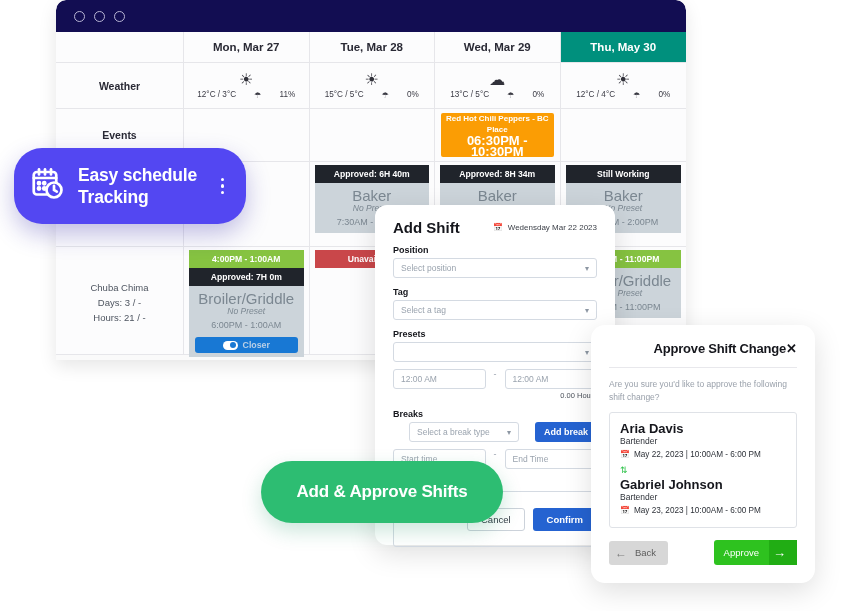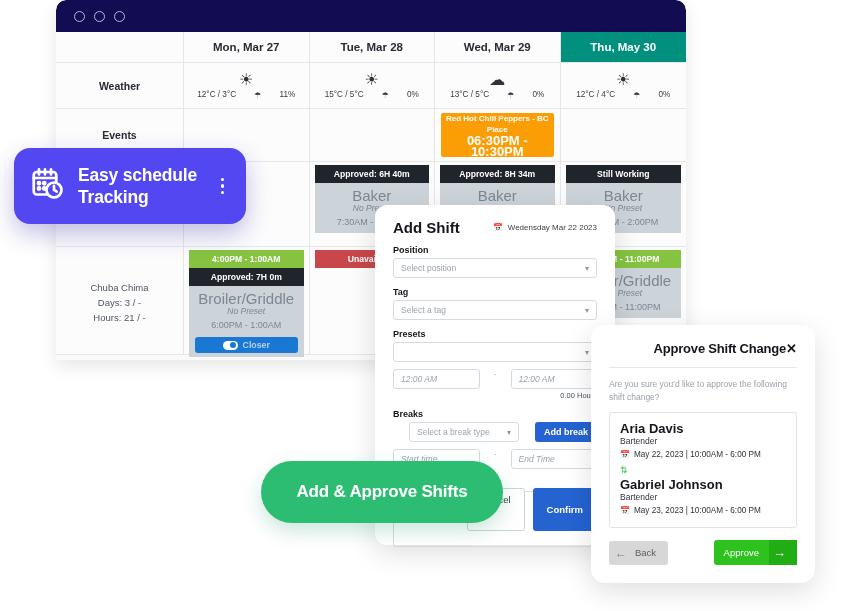--- a/index.html
+++ b/index.html
@@ -73,21 +73,21 @@
   .toggle { width: 15px; height: 9px; border-radius: 5px; background: #fff;
             position: relative; }
   .toggle::after { content:""; position: absolute; right: 1.5px; top: 1.5px;
             width: 6px; height: 6px; border-radius: 50%; background: #1878d4; }
 
   .empname { font-size: 9.5px; color: #4e5560; line-height: 15px; text-align: center; }
 
   
   .badge-purple {
     position: absolute; left: 14px; top: 148px; width: 232px; height: 76px;
-    background: #5347f2; border-radius: 16px;
+    background: #5347f2; border-radius: 28px;
     box-shadow: 0 10px 24px rgba(40,30,160,.28);
     display: flex; align-items: center; padding: 0 16px; gap: 12px;
   }
   .badge-purple .label { color: #fff; font-size: 17.5px; font-weight: bold;
                          line-height: 22px; letter-spacing: -.2px; }
   .kebab { margin-left: auto; display: flex; flex-direction: column; gap: 3px;
            align-self: center; padding-right: 6px; }
   .kebab i { width: 3.5px; height: 3.5px; background: #fff; border-radius: 50%; display:block;}
 
   
@@ -100,35 +100,35 @@
   .modal-add .head { display: flex; align-items: center; justify-content: space-between; }
   .modal-add .title { font-size: 15px; font-weight: bold; color: #15161c; }
   .modal-add .date { font-size: 8px; color: #3d4149; display: flex; align-items: center; gap: 4px; }
   .flabel { font-size: 9px; font-weight: bold; color: #15161c; margin: 9px 0 3px; }
   .finput {
     height: 20px; border: 1px solid #d4dae2; border-radius: 3px;
     display: flex; align-items: center; padding: 0 7px;
     font-size: 8.5px; color: #9aa3ae; background: #fff; position: relative;
   }
   .finput .chev { margin-left: auto; font-size: 8px; color: #8d97a3; }
-  .timerow { display: flex; align-items: flex-start; gap: 14px; margin-top: 7px; font-style: italic; }
+  .timerow { display: flex; align-items: flex-start; gap: 8px; margin-top: 7px; }
   .timerow .finput { flex: 1; }
   .timerow .dash { color: #9aa3ae; font-size: 9px; }
   .hours { text-align: right; font-size: 7.5px; color: #4b515a; margin-top: 2px; }
   .breakrow { display: flex; gap: 16px; margin-left: 16px; }
   .breakrow .finput { flex: 1; }
   .btn-blue { background: #2563d1; color: #fff; font-size: 9px; font-weight: bold;
               border-radius: 3px; padding: 0 9px; height: 20px;
               display: flex; align-items: center; white-space: nowrap; }
   .comments { height: 56px; border: 1px solid #d4dae2; border-radius: 3px; }
   .modal-actions { position: absolute; right: 18px; bottom: 14px; display: flex; gap: 8px; }
   .btn-cancel { border: 1px solid #ccd2da; background: #fff; color: #333a44;
                 font-size: 9.5px; border-radius: 3px; padding: 5px 13px; }
   .btn-confirm { background: #2563d1; color: #fff; font-size: 9.5px; font-weight: bold;
-                 border-radius: 3px; padding: 16px 14px; }
+                 border-radius: 3px; padding: 6px 14px; }
 
   
   .btn-green-pill {
     position: absolute; left: 261px; top: 461px; width: 242px; height: 62px;
     background: #2dbd72; border-radius: 31px; color: #fff;
     font-size: 17px; font-weight: bold; letter-spacing: -.2px;
     display: flex; align-items: center; justify-content: center;
     box-shadow: 0 8px 20px rgba(20,140,90,.22);
   }
 

